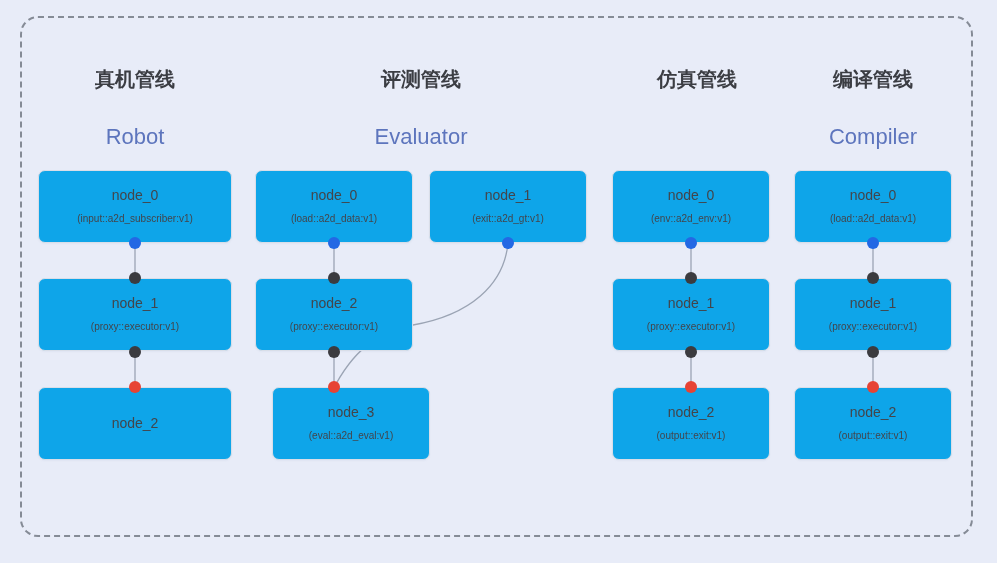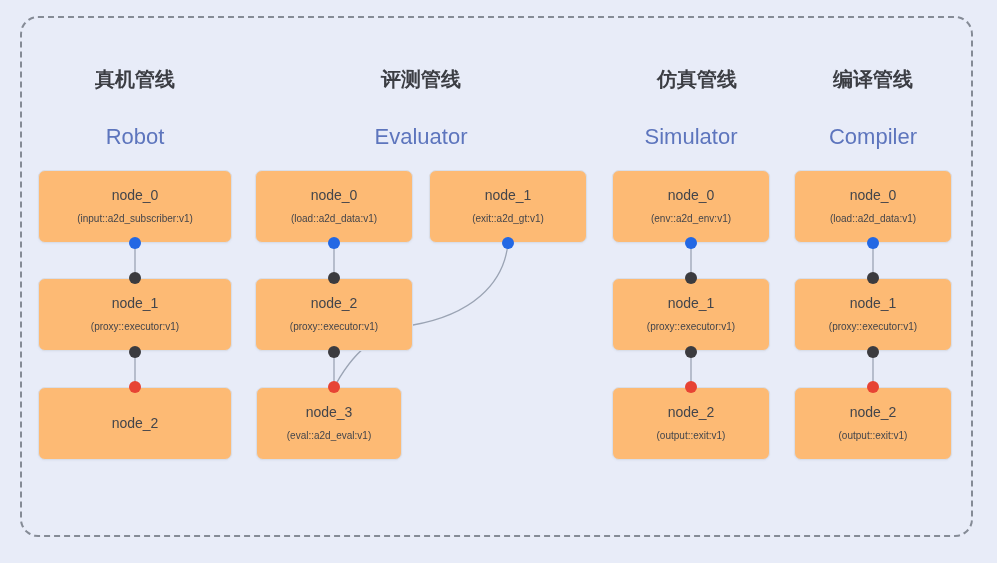--- a/index.html
+++ b/index.html
@@ -37,21 +37,21 @@
     position:absolute;top:124px;
     transform:translateX(-50%);
     font-size:22px;font-weight:400;
     color:#5d75bd;
     white-space:nowrap;
     z-index:3;
   }
   .node{
     position:absolute;
     height:73px;
-    background:#fdba74;
+    background:#0ea5e9;
     border:1px solid #d9dee8;
     border-radius:7px;
     box-sizing:border-box;
     display:flex;flex-direction:column;
     align-items:center;justify-content:center;
     z-index:2;
     box-shadow:0 1px 2px rgba(70,90,130,0.05);
   }
   .node-name{
     font-size:14px;color:#43454b;line-height:23px;
@@ -92,21 +92,20 @@
     </g>
   </svg>
 
   <div class="title-zh" style="left:135px">真机管线</div>
   <div class="title-en" style="left:135px">Robot</div>
 
   <div class="title-zh" style="left:421px">评测管线</div>
   <div class="title-en" style="left:421px">Evaluator</div>
 
   <div class="title-zh" style="left:697px">仿真管线</div>
-  <div class="title-en" style="left:691px">Simulator</div>
 
   <div class="title-zh" style="left:873px">编译管线</div>
   <div class="title-en" style="left:873px">Compiler</div>
 
   <div class="node" style="left:38px;top:170px;width:194px">
     <div class="node-name">node_0</div>
     <div class="node-type">(input::a2d_subscriber:v1)</div>
   </div>
   <div class="node" style="left:38px;top:278px;width:194px">
     <div class="node-name">node_1</div>
@@ -121,21 +120,21 @@
     <div class="node-type">(load::a2d_data:v1)</div>
   </div>
   <div class="node" style="left:429px;top:170px;width:158px">
     <div class="node-name">node_1</div>
     <div class="node-type">(exit::a2d_gt:v1)</div>
   </div>
   <div class="node" style="left:255px;top:278px;width:158px">
     <div class="node-name">node_2</div>
     <div class="node-type">(proxy::executor:v1)</div>
   </div>
-  <div class="node" style="left:256px;top:387px;width:146px">
+  <div class="node" style="left:272px;top:387px;width:158px">
     <div class="node-name">node_3</div>
     <div class="node-type">(eval::a2d_eval:v1)</div>
   </div>
 
   <div class="node" style="left:612px;top:170px;width:158px">
     <div class="node-name">node_0</div>
     <div class="node-type">(env::a2d_env:v1)</div>
   </div>
   <div class="node" style="left:612px;top:278px;width:158px">
     <div class="node-name">node_1</div>

